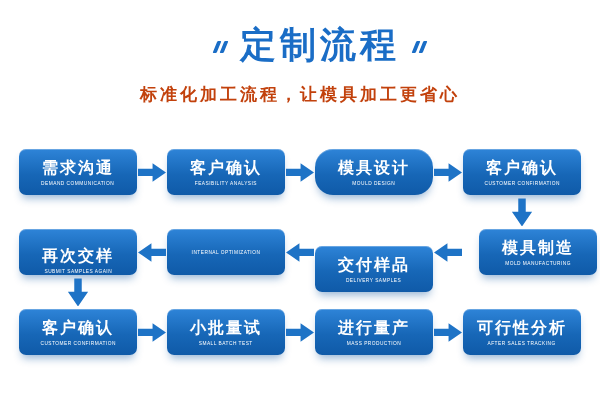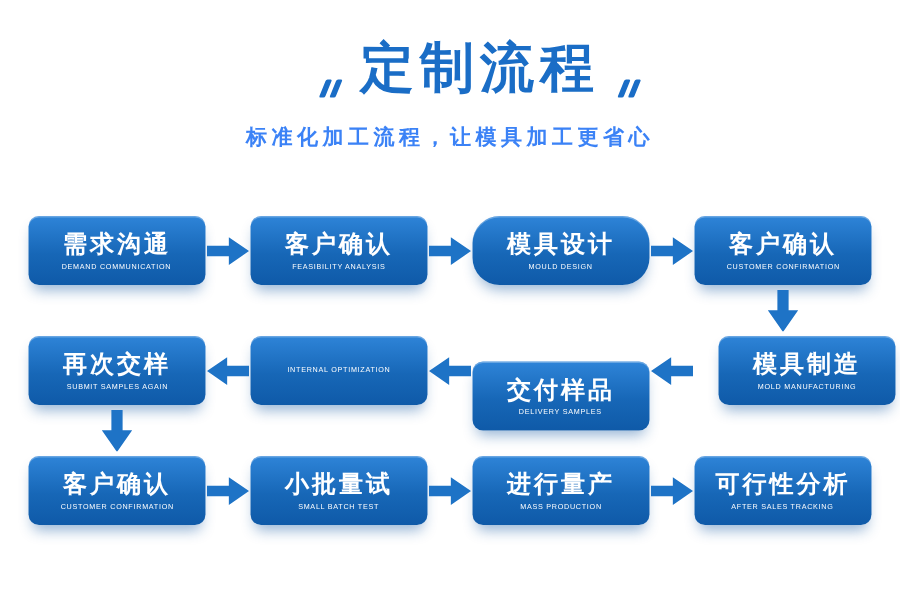--- a/index.html
+++ b/index.html
@@ -1,24 +1,24 @@
 <!DOCTYPE html>
 <html><head>
 <meta charset="utf-8">
 <style>
   * { margin:0; padding:0; box-sizing:border-box; }
   body { background:#ffffff; font-family:"Liberation Sans","DejaVu Sans",sans-serif; }
   .page { position:relative; width:600px; height:401px; background:#ffffff; overflow:hidden; margin:0 auto; }
 
   
-  .title-row { display:flex; justify-content:center; align-items:flex-end; gap:14px; padding-top:24px;padding-left:40px; }
+  .title-row { display:flex; justify-content:center; align-items:center; gap:14px; padding-top:24px;padding-left:40px; }
   .title { font-size:36px; font-weight:bold; color:#1a6dc6; letter-spacing:4px; line-height:1.15; }
   .quote-mark { display:flex; gap:3px; margin-top:4px; }
   .quote-mark i { display:block; width:4px; height:12px; background:#1a6dc6; transform:skewX(-22deg); border-radius:1px; }
-  .subtitle { text-align:center; margin-top:18px; font-size:14px; font-weight:bold; color:#3b82f6; letter-spacing:3px; }
+  .subtitle { text-align:center; margin-top:18px; font-size:17px; font-weight:bold; color:#c2410c; letter-spacing:3px; }
 
   
   .flow {
     display:grid;
     grid-template-columns:118px 30px 118px 30px 118px 30px 118px;
     grid-template-rows:48px 32px 48px 32px 48px;
     align-items:center; justify-items:center;
     margin:42px 19px 0 19px;
   }
   .step {
@@ -33,21 +33,21 @@
   .h-arrow { width:28px; height:22px; background:#1e73c6; }
   .arrow-right { clip-path:polygon(0% 34%, 52% 34%, 52% 8%, 100% 50%, 52% 92%, 52% 66%, 0% 66%); }
   .arrow-left  { clip-path:polygon(100% 34%, 48% 34%, 48% 8%, 0% 50%, 48% 92%, 48% 66%, 100% 66%); }
   .v-arrow { width:22px; height:28px; background:#1e73c6;
     clip-path:polygon(33% 0%, 67% 0%, 67% 48%, 96% 48%, 50% 100%, 4% 48%, 33% 48%); }
 
   
   .r1c1{grid-area:1/1;} .r1a1{grid-area:1/2;} .r1c2{grid-area:1/3;} .r1a2{grid-area:1/4;}
   .r1c3{grid-area:1/5;border-radius:18px;} .r1a3{grid-area:1/6;} .r1c4{grid-area:1/7;}
   .d1  {grid-area:2/7;}
-  .r2c1{grid-area:3/1;} .r2a1{grid-area:3/2;} .r2c2{grid-area:3/3;} .r2a2{grid-area:3/4;}
+  .r2c1{grid-area:3/1;justify-content:flex-end;} .r2a1{grid-area:3/2;} .r2c2{grid-area:3/3;} .r2a2{grid-area:3/4;}
   .r2c3{grid-area:3/5;margin-top:34px;} .r2a3{grid-area:3/6;} .r2c4{grid-area:3/7;margin-left:32px;}
   .d2  {grid-area:4/1;}
   .r3c1{grid-area:5/1;} .r3a1{grid-area:5/2;} .r3c2{grid-area:5/3;} .r3a2{grid-area:5/4;}
   .r3c3{grid-area:5/5;} .r3a3{grid-area:5/6;} .r3c4{grid-area:5/7;}
 </style>
 </head>
 <body>
 
 <div class="page">
 

